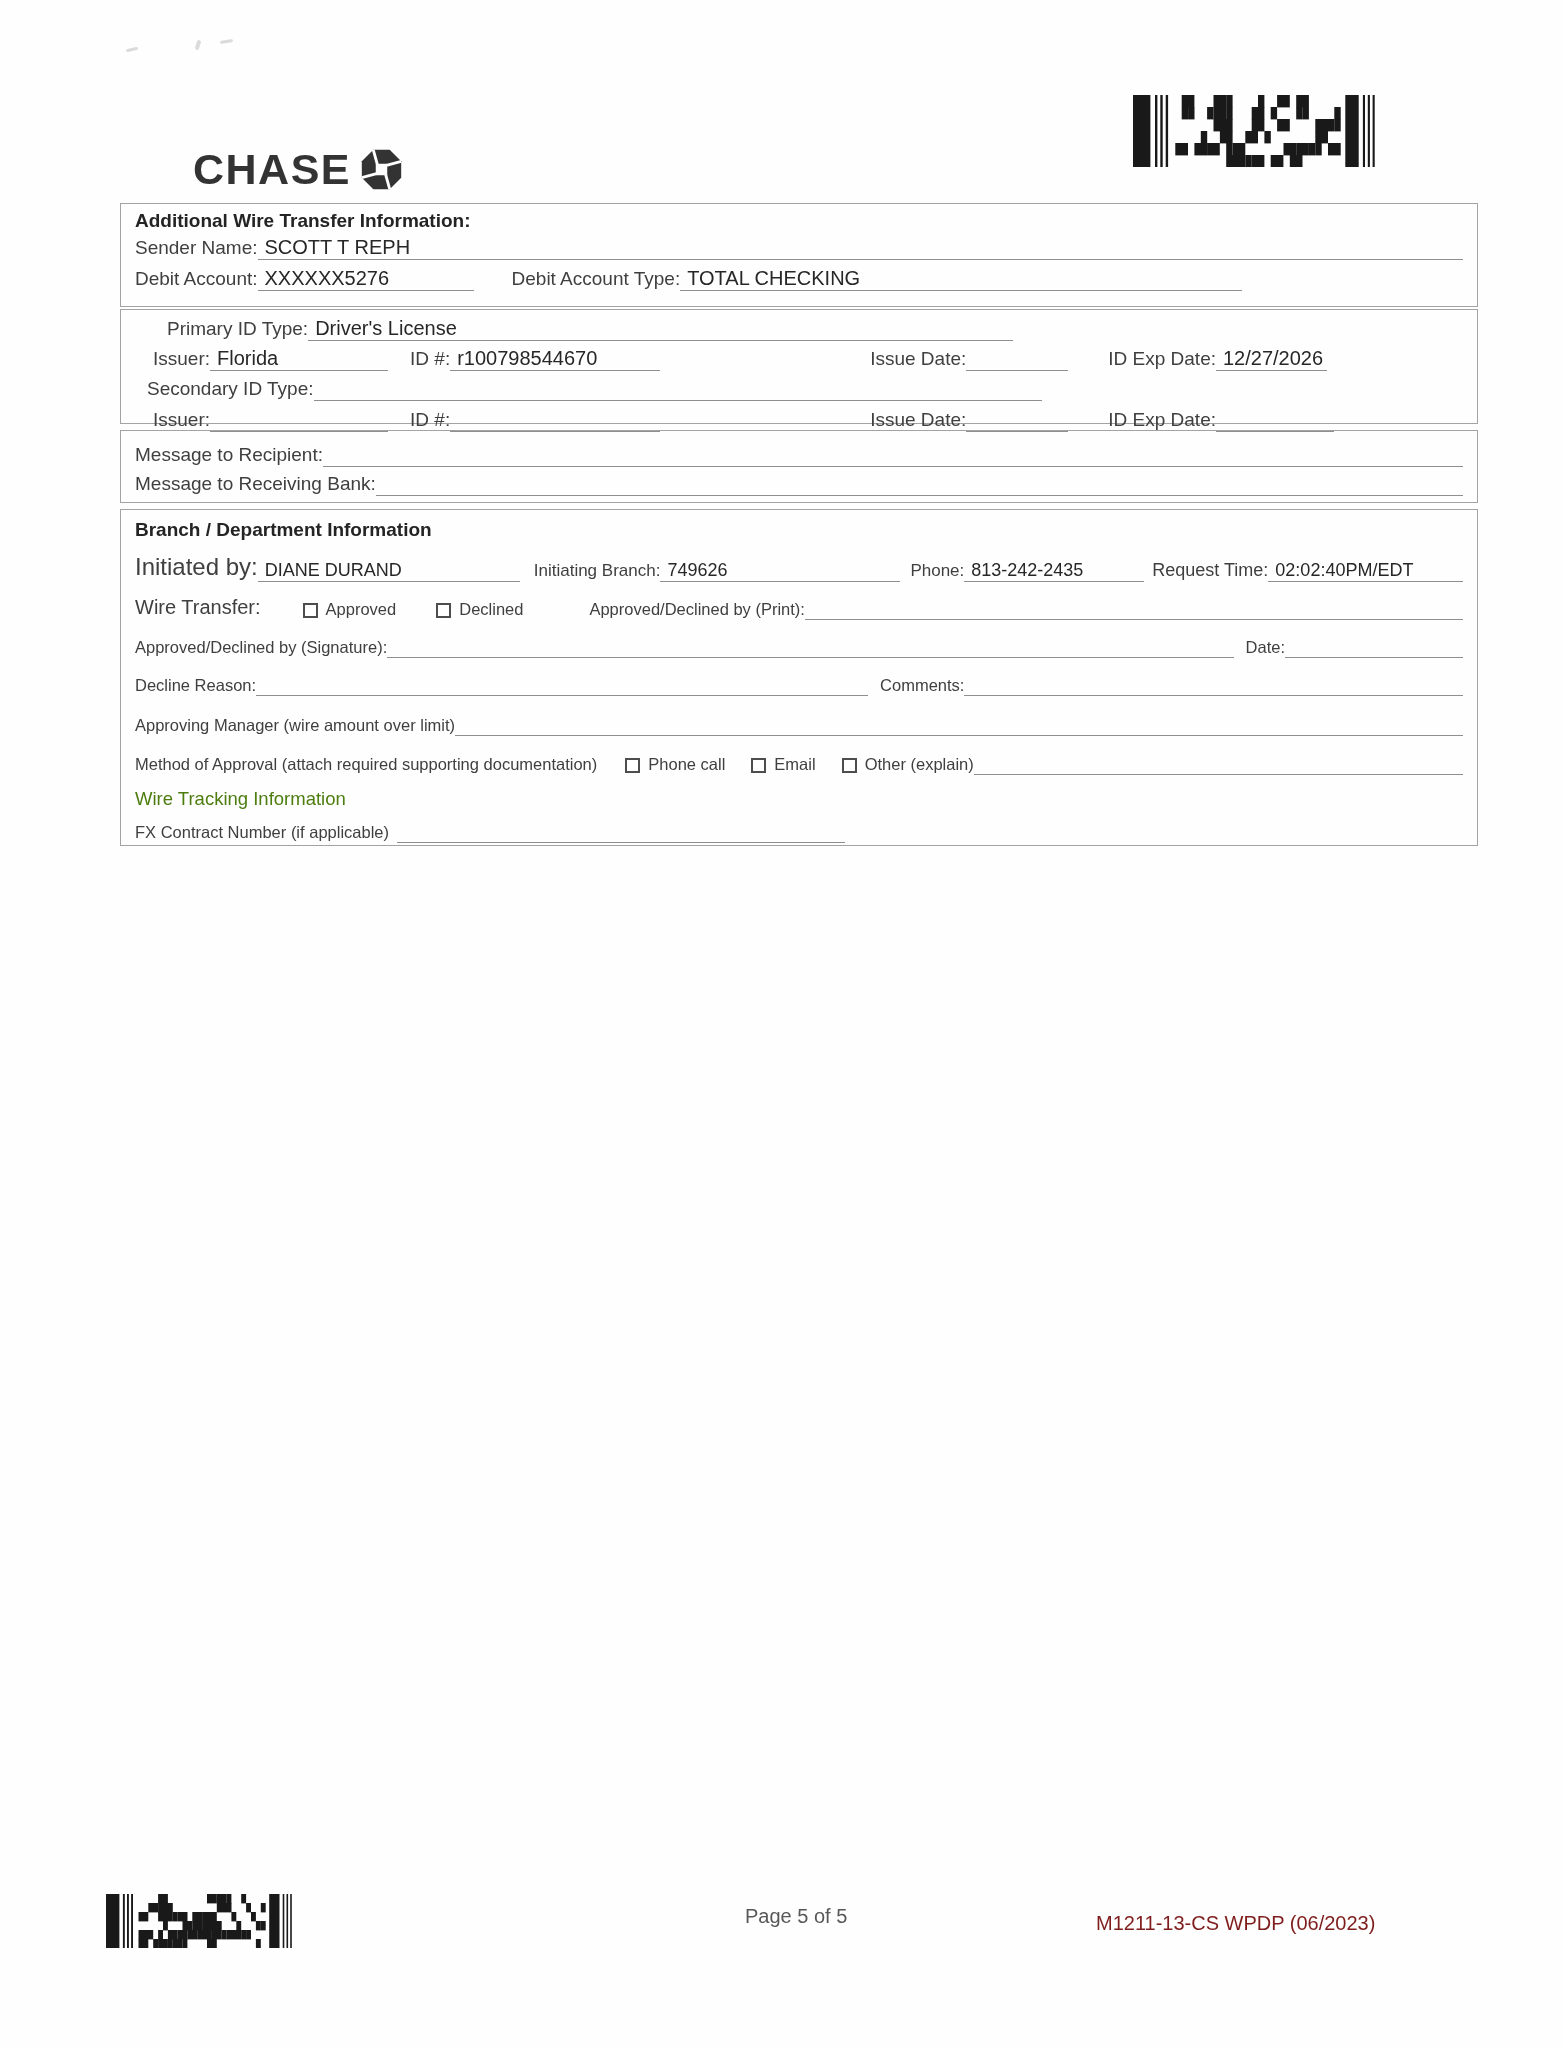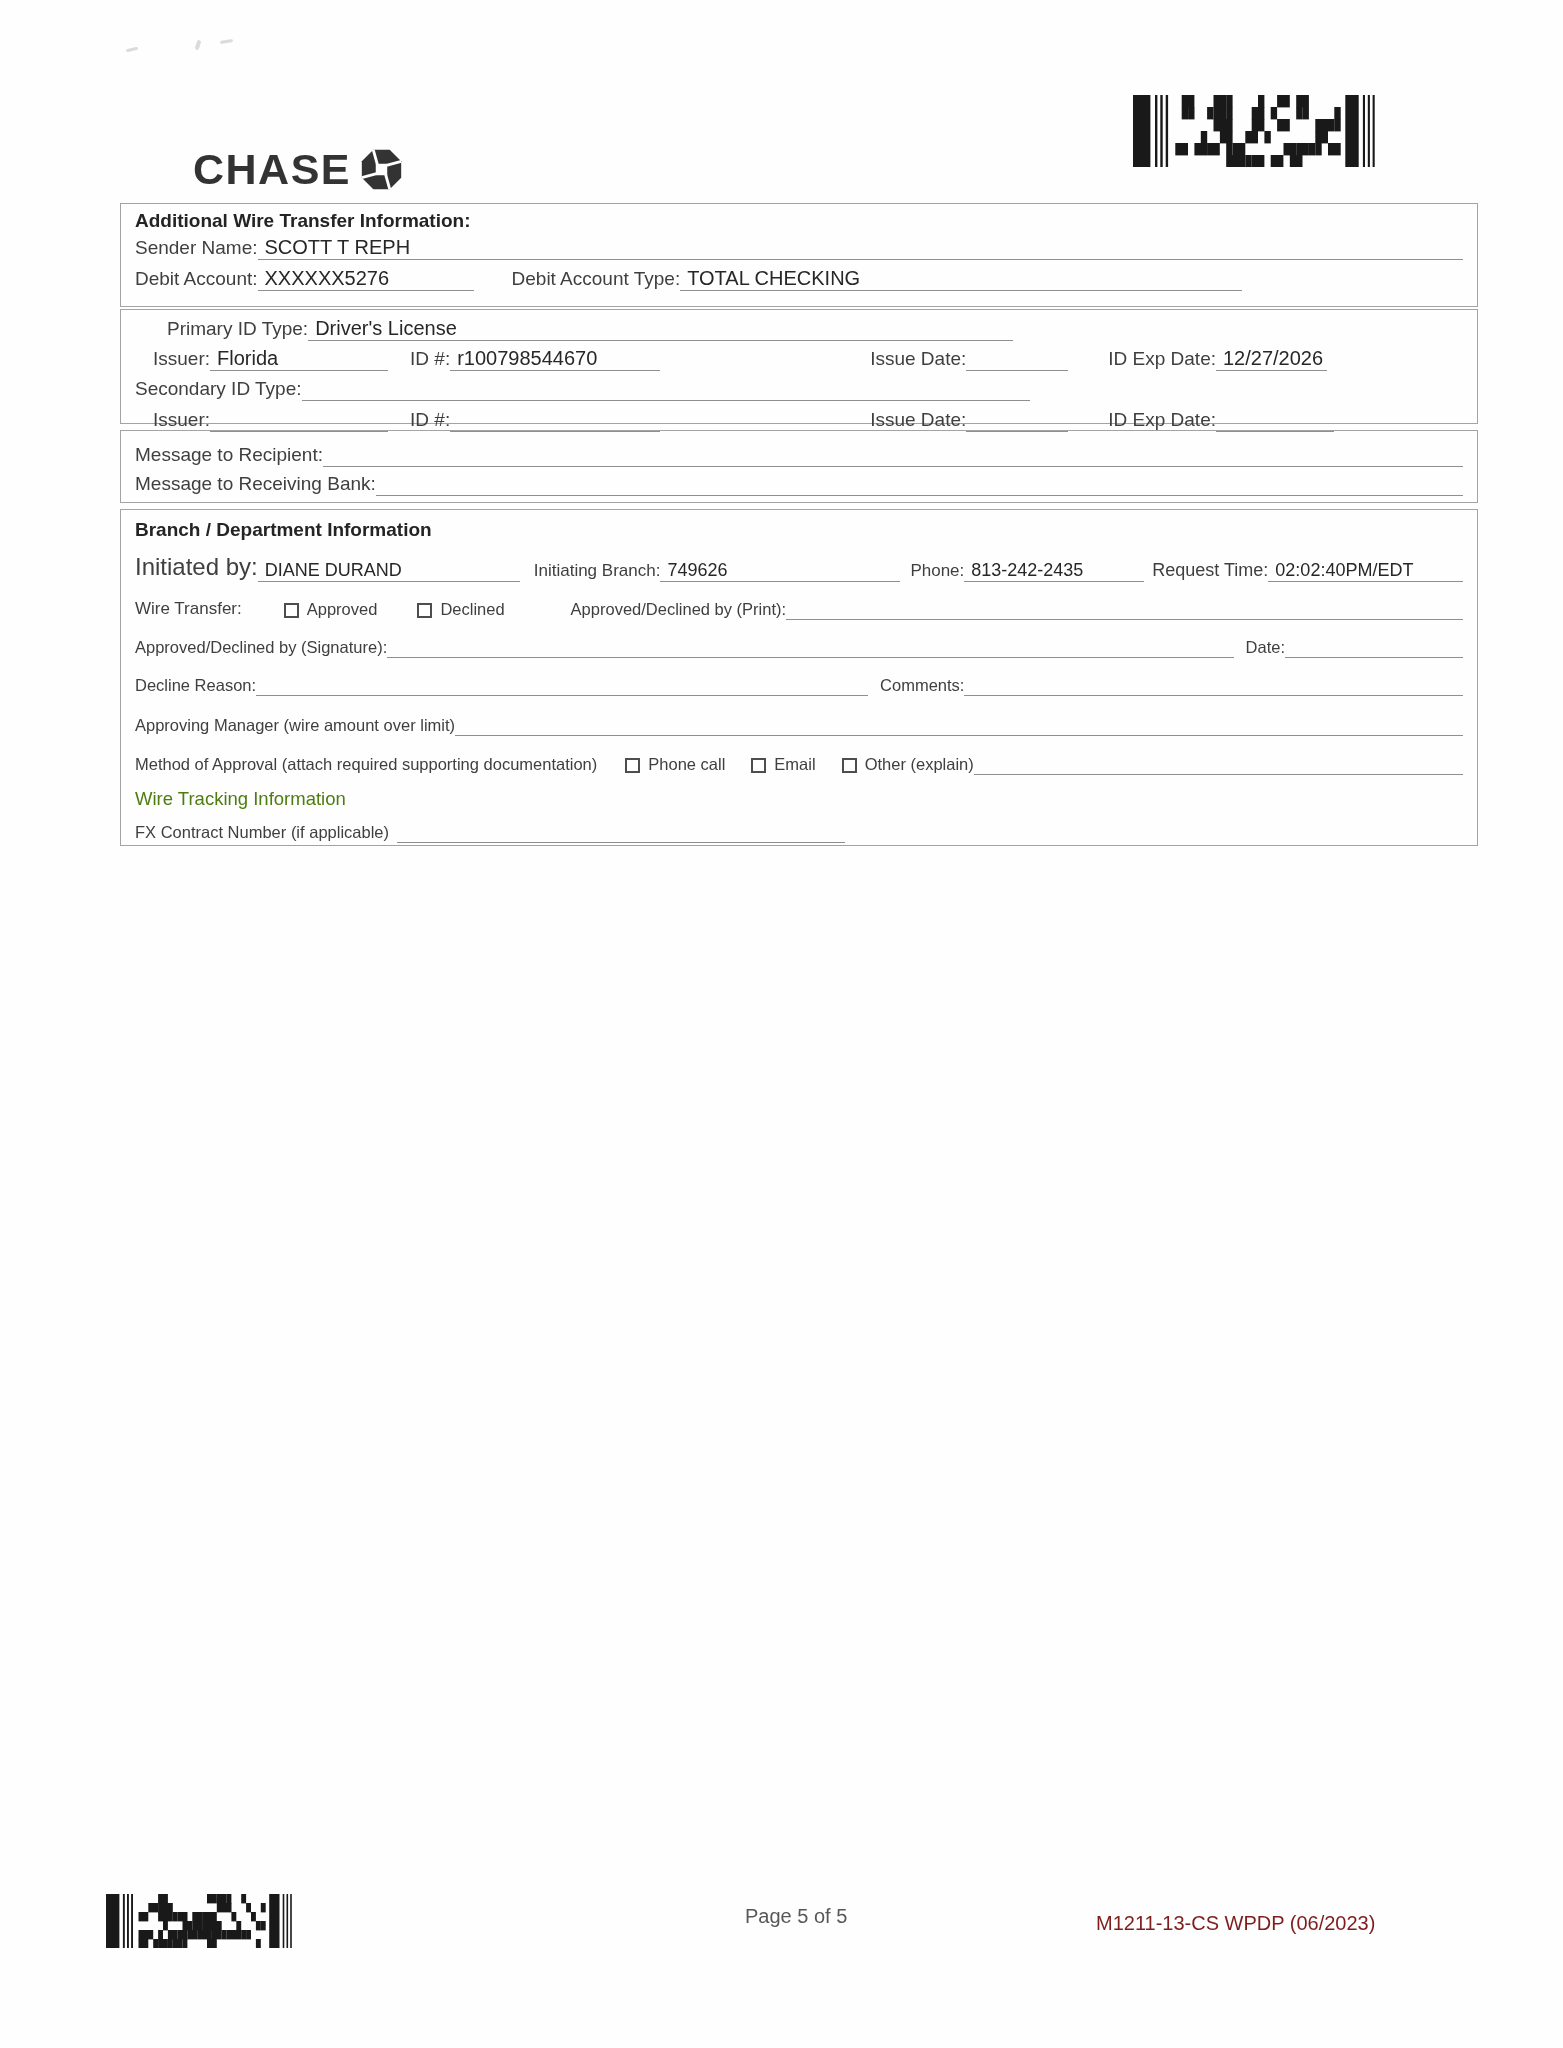--- a/index.html
+++ b/index.html
@@ -158,21 +158,21 @@
       <span class="fill" style="width:102px;">
         <span class="val"></span>
       </span>
       <span style="width:40px;"></span>
       <span class="lbl">ID Exp Date:</span>
       <span class="fill" style="min-width:108px;">
         <span class="val">12/27/2026</span>
       </span>
       <span class="spacer"></span>
     </div>
-    <div class="row" style="margin-top:6px;">
+    <div class="row" style="margin-top:6px;margin-left:12px;">
       <span class="lbl">Secondary ID Type:</span>
       <span class="fill" style="width:728px;">
         <span class="val"></span>
       </span>
       <span class="spacer"></span>
     </div>
     <div class="row" style="margin-top:7px;margin-left:18px;">
       <span class="lbl">Issuer:</span>
       <span class="fill" style="width:178px;">
         <span class="val"></span>
@@ -230,21 +230,21 @@
         <span class="val">813-242-2435</span>
       </span>
       <span style="width:8px;"></span>
       <span class="lbl" style="font-size:18px;">Request Time:</span>
       <span class="fill grow">
         <span class="val">02:02:40PM/EDT</span>
       </span>
     </div>
 
     <div class="row" style="margin-top:14px;">
-      <span class="lbl" style="font-size:17px;">Wire Transfer:</span>
+      <span class="lbl" style="font-size:20px;">Wire Transfer:</span>
       <span style="width:42px;"></span>
       <span class="cb"></span>
       <span class="cbl">Approved</span>
       <span style="width:40px;"></span>
       <span class="cb"></span>
       <span class="cbl">Declined</span>
       <span style="width:66px;"></span>
       <span class="lbl sm">Approved/Declined by (Print):</span>
       <span class="fill grow">
         <span class="val"></span>

